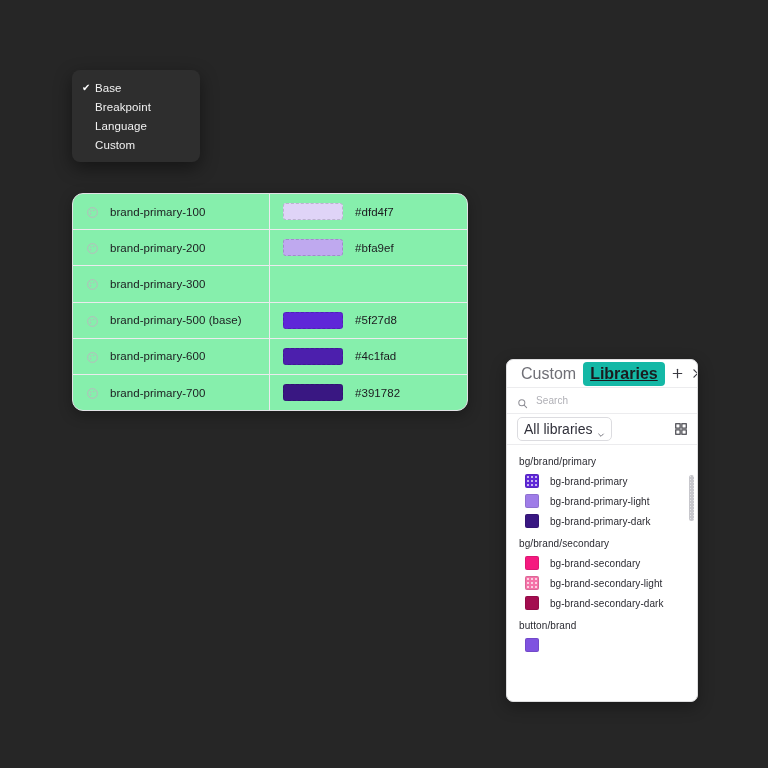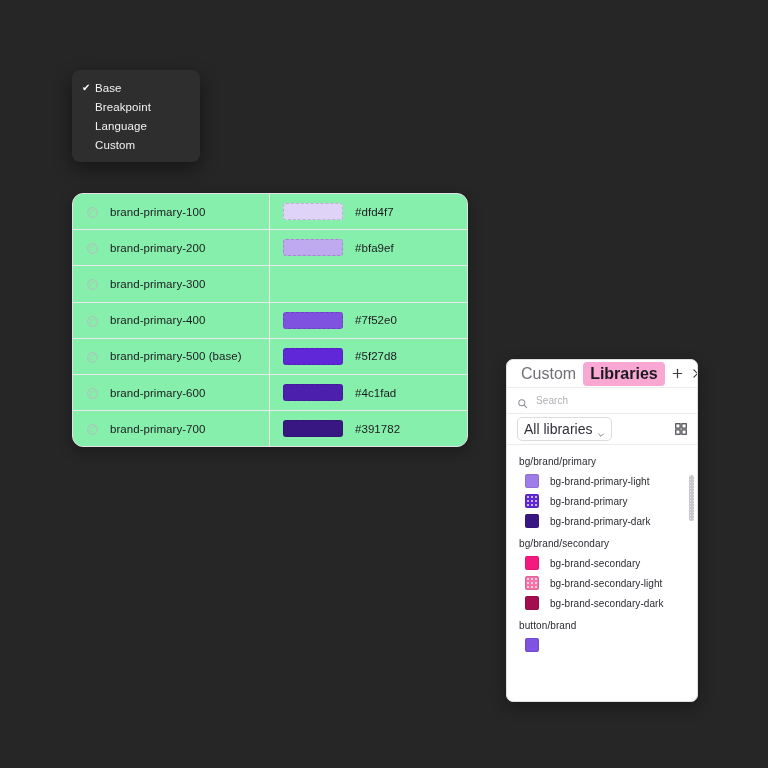--- a/index.html
+++ b/index.html
@@ -136,23 +136,24 @@
   }
   .panel-tab {
     font-size: 16px;
     color: #6f6f76;
     padding: 3px 7px;
     border-radius: 4px;
     white-space: nowrap;
     cursor: default;
   }
   .panel-tab.active {
-    background: #f9a8d4;
+    background: #14b8a6;
     color: #1b1b1f;
     font-weight: bold;
+    text-decoration: underline;
   }
   .header-spacer { flex: 1; }
   .header-icon {
     width: 15px;
     height: 15px;
     display: block;
     color: #3b3b42;
     margin-left: 5px;
   }
   .search-row {
@@ -299,35 +300,20 @@
     </div>
     <div class="token-row">
       <div class="token-name-cell">
         <span class="palette-icon"><svg viewBox="0 0 16 16" width="13" height="13" fill="none" stroke="currentColor" stroke-width="1.2">
             <circle cx="8" cy="8" r="6"></circle>
             <circle cx="6" cy="6" r="0.9" fill="currentColor" stroke="none"></circle>
             <circle cx="9.6" cy="5.6" r="0.9" fill="currentColor" stroke="none"></circle>
             <circle cx="5.6" cy="9.6" r="0.9" fill="currentColor" stroke="none"></circle>
           </svg></span>
         <span class="token-name">brand-primary-300</span>
-      </div>
-    </div>
-    <div class="token-row">
-      <div class="token-name-cell">
-        <span class="palette-icon"><svg viewBox="0 0 16 16" width="13" height="13" fill="none" stroke="currentColor" stroke-width="1.2">
-            <circle cx="8" cy="8" r="6"></circle>
-            <circle cx="6" cy="6" r="0.9" fill="currentColor" stroke="none"></circle>
-            <circle cx="9.6" cy="5.6" r="0.9" fill="currentColor" stroke="none"></circle>
-            <circle cx="5.6" cy="9.6" r="0.9" fill="currentColor" stroke="none"></circle>
-          </svg></span>
-        <span class="token-name">brand-primary-400</span>
-      </div>
-      <div class="token-value-cell">
-        <span class="swatch-bar" style="background: rgb(127, 82, 224);"></span>
-        <span class="token-hex">#7f52e0</span>
       </div>
     </div>
     <div class="token-row">
       <div class="token-name-cell">
         <span class="palette-icon"><svg viewBox="0 0 16 16" width="13" height="13" fill="none" stroke="currentColor" stroke-width="1.2">
             <circle cx="8" cy="8" r="6"></circle>
             <circle cx="6" cy="6" r="0.9" fill="currentColor" stroke="none"></circle>
             <circle cx="9.6" cy="5.6" r="0.9" fill="currentColor" stroke="none"></circle>
             <circle cx="5.6" cy="9.6" r="0.9" fill="currentColor" stroke="none"></circle>
           </svg></span>
@@ -415,28 +401,28 @@
         <rect x="2" y="9" width="5" height="5"></rect>
           <rect x="9" y="9" width="5" height="5"></rect>
       </svg>
     </span>
   </div>
 
   <div class="list-scroll" id="library-list">
     <div class="scroll-thumb"></div>
   <div class="group-header">bg/brand/primary</div>
       <div class="lib-item">
+        <span class="lib-swatch textured" style="background-color: rgb(95, 39, 216);"></span>
+        <span class="lib-label">bg-brand-primary</span>
+      </div>
+      <div class="lib-item">
         <span class="lib-swatch" style="background-color: rgb(159, 125, 232);"></span>
         <span class="lib-label">bg-brand-primary-light</span>
       </div>
       <div class="lib-item">
-        <span class="lib-swatch textured" style="background-color: rgb(95, 39, 216);"></span>
-        <span class="lib-label">bg-brand-primary</span>
-      </div>
-      <div class="lib-item">
         <span class="lib-swatch" style="background-color: rgb(57, 23, 130);"></span>
         <span class="lib-label">bg-brand-primary-dark</span>
       </div>
       <div class="group-header">bg/brand/secondary</div>
       <div class="lib-item">
         <span class="lib-swatch" style="background-color: rgb(245, 25, 127);"></span>
         <span class="lib-label">bg-brand-secondary</span>
       </div>
       <div class="lib-item">
         <span class="lib-swatch textured" style="background-color: rgb(245, 115, 168);"></span>

